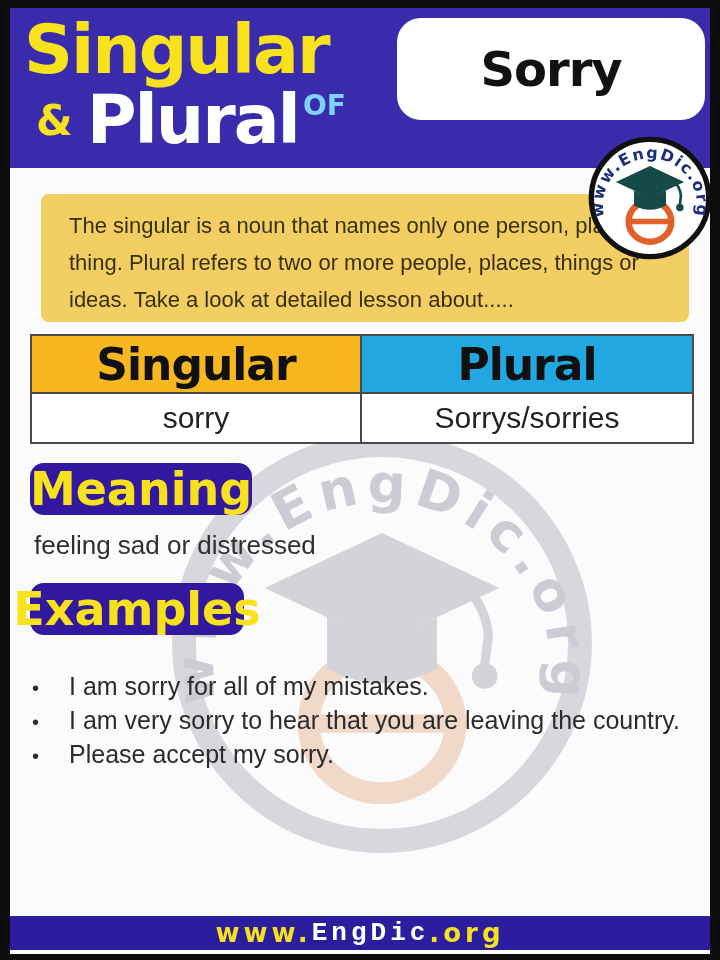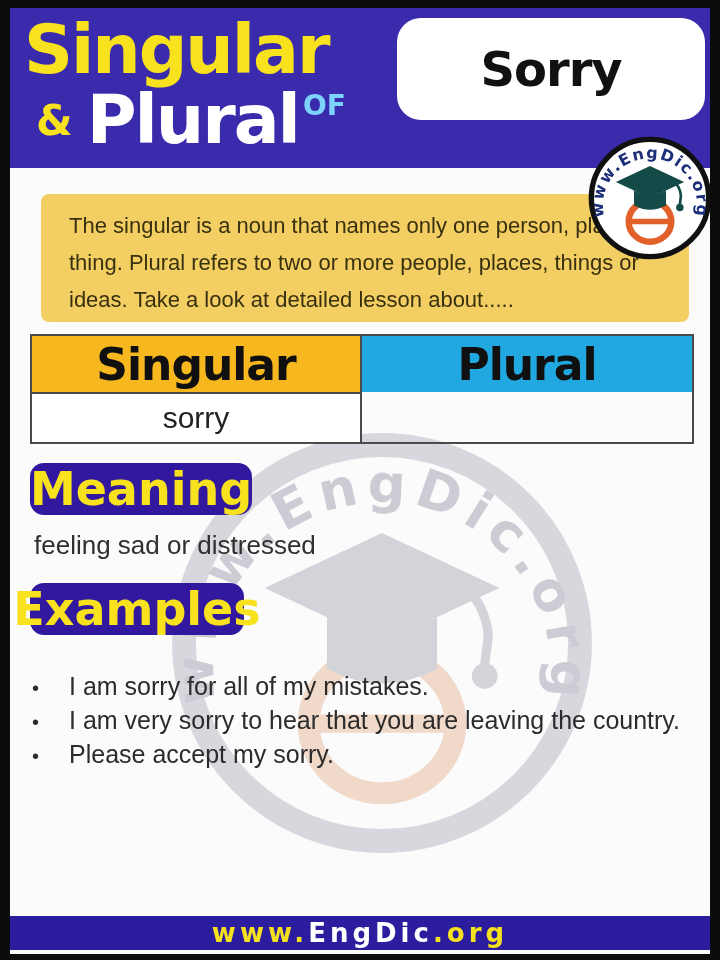--- a/index.html
+++ b/index.html
@@ -102,21 +102,21 @@
 
   
   .footer-bar {
     position:absolute; left:0; top:908px; width:700px; height:34px;
     background:#2b1d9e; z-index:2;
     display:flex; align-items:center; justify-content:center;
     font-family:"DejaVu Sans", sans-serif; font-weight:bold;
     font-size:26px; letter-spacing:4px;text-align:right;
   }
   .footer-bar .yellow { color:#f5e11e; }
-  .footer-bar .white { color:#ffffff; }
+  .footer-bar .white { color:#ffffff;font-family:Liberation Mono, monospace; }
 </style>
 </head>
 <body>
 
 <div class="frame">
   <div class="page">
 
     <svg class="wm-svg" viewBox="0 0 120 120" aria-hidden="true">
       <circle cx="60" cy="60" r="54" fill="none" stroke="#d7d7dd" stroke-width="6.5"></circle>
       <path id="wm-arc" d="M17,84 A46,46 0 1 1 103,84" fill="none"></path>
@@ -162,20 +162,21 @@
     </svg>
 
     <div class="intro-panel">
       <div class="intro-text">The singular is a noun that names only one person, place or thing. Plural refers to two or more people, places, things or ideas. Take a look at detailed lesson about.....</div>
     </div>
 
     <div class="sp-table">
       <div class="sp-cell sp-head col0">Singular</div>
       <div class="sp-cell sp-head col1">Plural</div>
       <div class="sp-cell sp-data col0">sorry</div>
+      <div class="sp-cell sp-data col1">Sorrys/sorries</div>
     </div>
 
     <div class="pill pill-meaning">
       <span>Meaning</span>
     </div>
     <div class="meaning-text">feeling sad or distressed</div>
 
     <div class="pill pill-examples">
       <span>Examples</span>
     </div>

